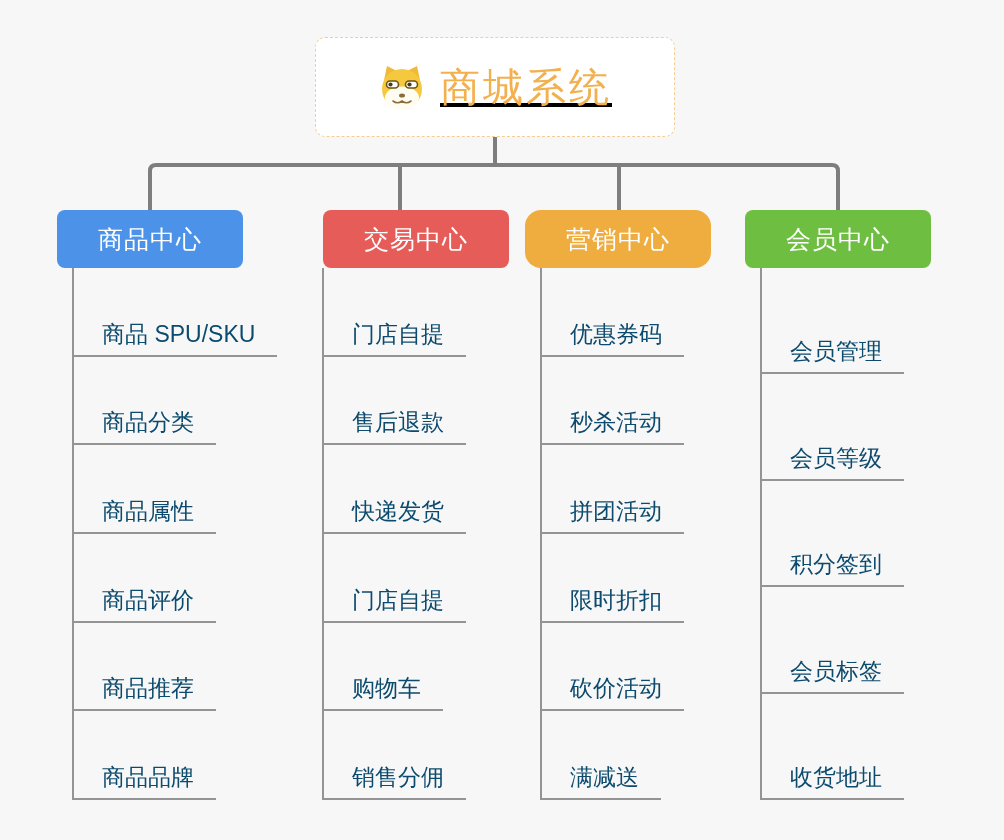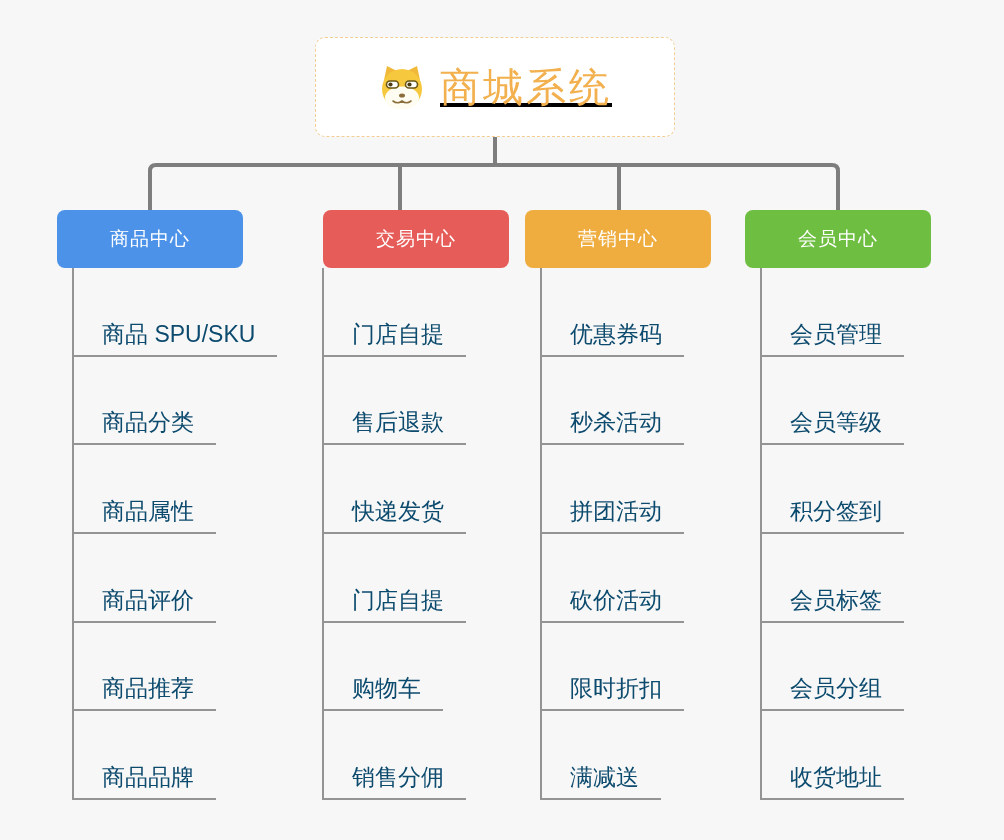--- a/index.html
+++ b/index.html
@@ -20,21 +20,21 @@
   .root-title {
     font-size:40px; letter-spacing:3px; color:#f2b04e; white-space:nowrap;
   }
   .dog-icon { width:48px; height:46px; display:block; }
 
   
   .branch { position:absolute; top:210px; width:260px; }
   .branch-header {
     width:186px; height:58px; border-radius:8px;
     display:flex; align-items:center; justify-content:center;
-    color:#ffffff; font-size:19px; letter-spacing:1px; white-space:nowrap;
+    color:#ffffff; font-size:25px; letter-spacing:1px; white-space:nowrap;
     cursor:default;
   }
   .branch-items {
     margin-left:15px; height:532px;
     border-left:2px solid #949494;
     display:flex; flex-direction:column;
   }
   .item-row { flex:1; display:flex; align-items:flex-end; }
   .item {
     display:inline-block; white-space:nowrap;
@@ -113,36 +113,36 @@
       <div class="item-row">
           <span class="item">购物车</span>
         </div>
       <div class="item-row">
           <span class="item">销售分佣</span>
         </div>
     </div>
   </div>
 
   <div class="branch" style="left:525px">
-    <div class="branch-header" style="background: rgb(239, 173, 64);">营销中心</div>
+    <div class="branch-header" style="background: rgb(239, 173, 64); border-radius: 16px;">营销中心</div>
     <div class="branch-items">
       <div class="item-row">
           <span class="item">优惠券码</span>
         </div>
       <div class="item-row">
           <span class="item">秒杀活动</span>
         </div>
       <div class="item-row">
           <span class="item">拼团活动</span>
         </div>
       <div class="item-row">
-          <span class="item">砍价活动</span>
+          <span class="item">限时折扣</span>
         </div>
       <div class="item-row">
-          <span class="item">限时折扣</span>
+          <span class="item">砍价活动</span>
         </div>
       <div class="item-row">
           <span class="item">满减送</span>
         </div>
     </div>
   </div>
 
   <div class="branch" style="left:745px">
     <div class="branch-header" style="background: rgb(110, 190, 65);">会员中心</div>
     <div class="branch-items">
@@ -152,21 +152,18 @@
       <div class="item-row">
           <span class="item">会员等级</span>
         </div>
       <div class="item-row">
           <span class="item">积分签到</span>
         </div>
       <div class="item-row">
           <span class="item">会员标签</span>
         </div>
       <div class="item-row">
-          <span class="item">会员分组</span>
-        </div>
-      <div class="item-row">
           <span class="item">收货地址</span>
         </div>
     </div>
   </div>
 
 </div>
 
 </body></html>

